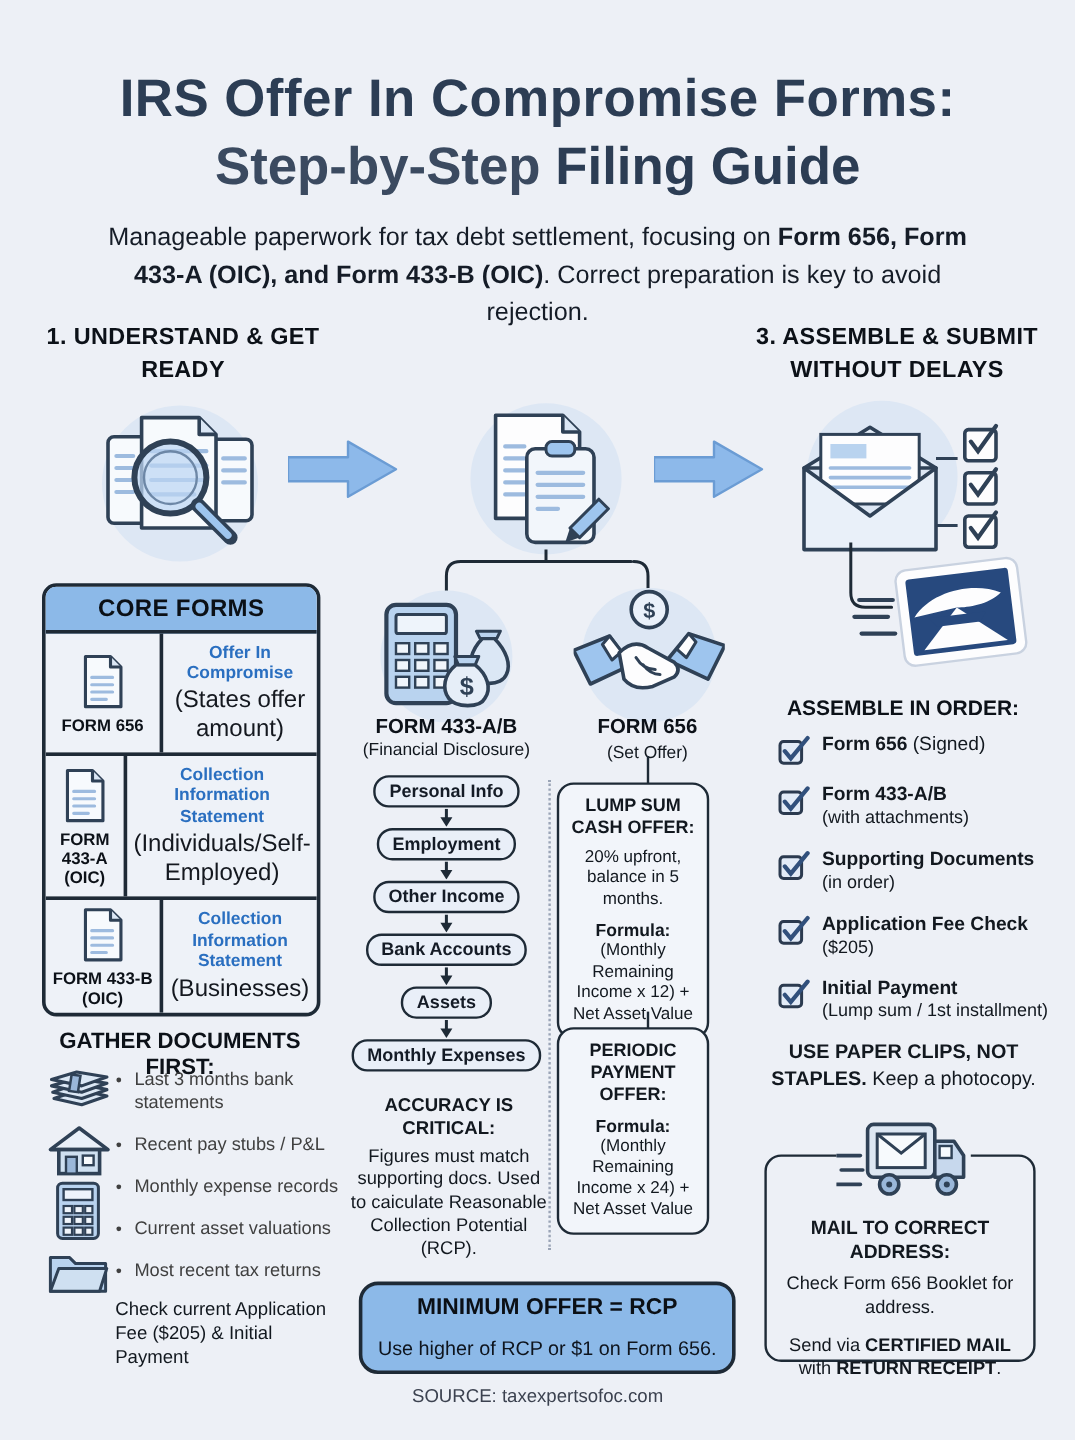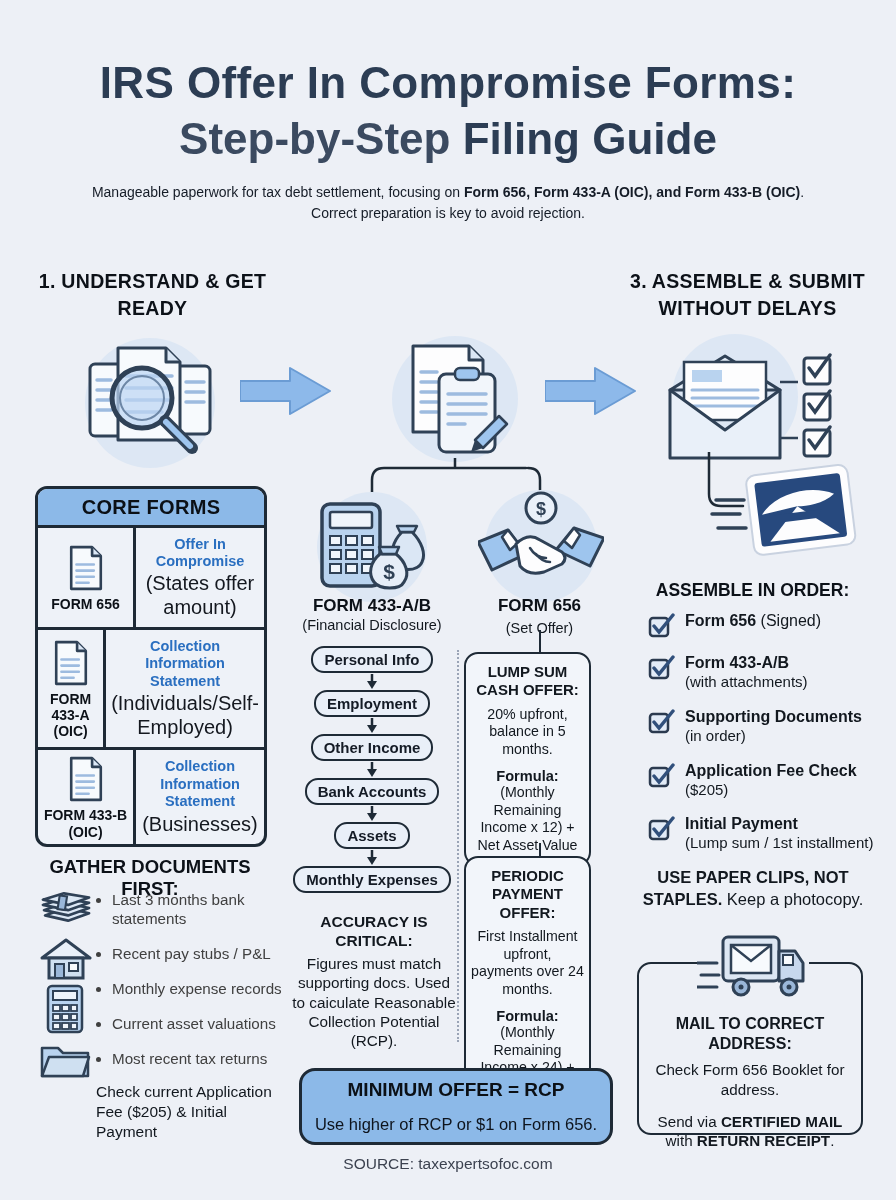--- a/index.html
+++ b/index.html
@@ -10,21 +10,21 @@
     font-family:"Liberation Sans", sans-serif; color:#12181f;
   }
   
   .title { position:absolute; top:58px; left:0; right:0; text-align:center; color:#2c3d54; }
   .t1 { font-size:44px; font-weight:bold; letter-spacing:.4px; }
   .t2 { font-size:44px; margin-top:6px; }
   .t2a { font-weight:bold; opacity:.92; }
   .t2b { font-weight:bold; }
   .subtitle {
     position:absolute; top:182px; left:88px; width:720px; text-align:center;
-    font-size:14px; line-height:1.5; color:#151c27; font-weight:500;
+    font-size:21px; line-height:1.5; color:#151c27; font-weight:500;
   }
   .subtitle b { font-weight:bold; }
   
   .step { position:absolute; top:268px; text-align:center; font-size:19.5px;
           font-weight:bold; color:#0c1118; line-height:1.4; letter-spacing:.3px; }
   .s1 { left:35px;  width:235px; }
   .s2 { left:325px; width:260px; }
   .s3 { left:615px; width:265px; }
   
   .circle { position:absolute; border-radius:50%; background:#dde7f4; }
@@ -369,21 +369,20 @@
   <div class="vline" style="left:539px;top:630px;height:24px;"></div>
   <div class="offer-box" style="top:652px;">
     <div class="ob-title">LUMP SUM CASH OFFER:</div>
     <div class="ob-body">20% upfront, balance in 5 months.</div>
     <div class="ob-flabel">Formula:</div>
     <div class="ob-formula">(Monthly Remaining Income x 12) + Net Asset Value</div>
   </div>
   <div class="vline" style="left:539px;top:843px;height:14px;"></div>
   <div class="offer-box" style="top:856px;">
     <div class="ob-title">PERIODIC PAYMENT OFFER:</div>
-    <div class="ob-body">First Installment upfront, payments over 24 months.</div>
     <div class="ob-flabel">Formula:</div>
     <div class="ob-formula">(Monthly Remaining Income x 24) + Net Asset Value</div>
   </div>
 
   <div class="min-box">
     <div class="min-title">MINIMUM OFFER = RCP</div>
     <div class="min-body">Use higher of RCP or $1 on Form 656.</div>
   </div>
 
   <div class="asm-heading">ASSEMBLE IN ORDER:</div>

